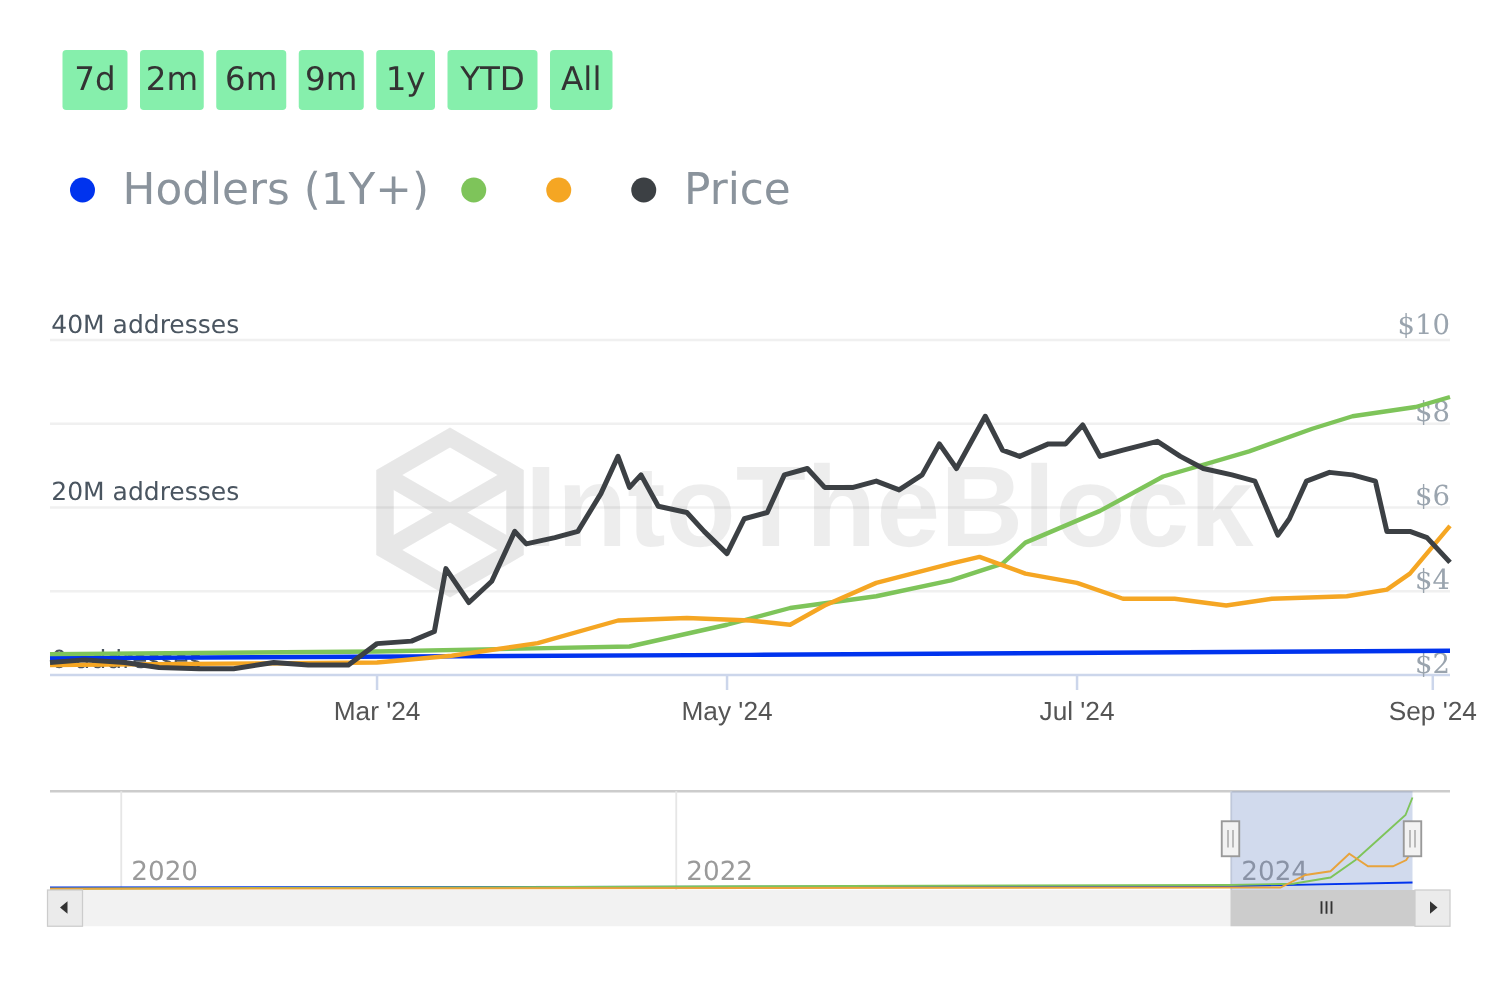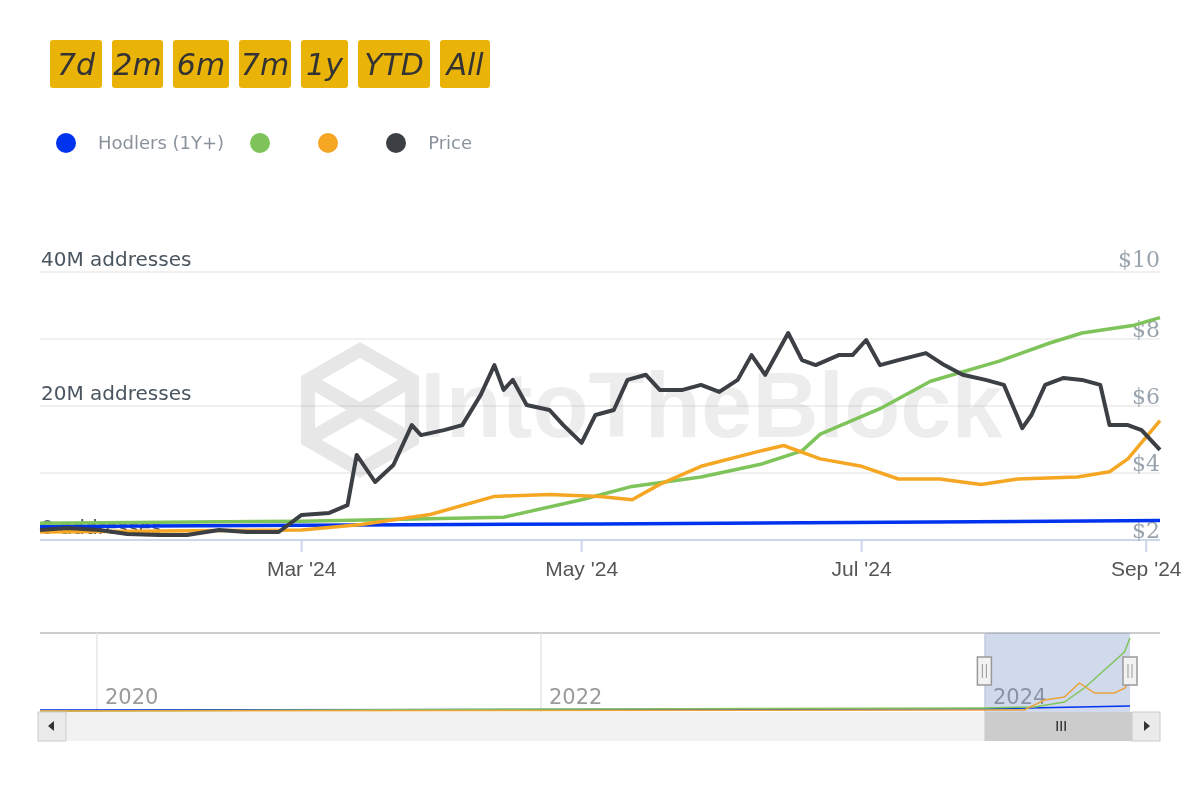--- a/index.html
+++ b/index.html
@@ -1,34 +1,34 @@
 <!DOCTYPE html>
 <html><head>
 <meta charset="utf-8">
 <style>
   html, body { margin: 0; padding: 0; background: #ffffff; }
   body { width: 1200px; height: 800px; position: relative; overflow: hidden; font-family: "DejaVu Sans", sans-serif; }
   .range-bar { position: absolute; left: 50px; top: 40px; display: flex; gap: 10px; }
-  .range-btn { height: 48px; padding: 0 12px; background: #eab308; border-radius: 3px; display: flex; align-items: center; justify-content: center; font-size: 30px; color: #333333; cursor: pointer; box-sizing: border-box; font-style: italic; }
+  .range-btn { height: 48px; padding: 0 12px; background: #86efac; border-radius: 3px; display: flex; align-items: center; justify-content: center; font-size: 26px; color: #333333; cursor: pointer; box-sizing: border-box; }
   .range-btn.w-7d { width: 52px; } .range-btn.w-1m { width: 51px; } .range-btn.w-3m { width: 56px; }
   .range-btn.w-6m { width: 52px; } .range-btn.w-1y { width: 47px; } .range-btn.w-ytd { width: 72px; }
   .range-btn.w-custom { width: 104px; } .range-btn.w-all { width: 50px; }
-  .legend { position: absolute; left: 52px; top: 132px; display: flex; align-items: center; font-size: 18px; color: #8a939c; }
+  .legend { position: absolute; left: 52px; top: 132px; display: flex; align-items: center; font-size: 35px; color: #8a939c; }
   .legend-item { display: flex; align-items: center; margin-right: 22px; cursor: pointer; }
   .legend-dot { width: 20px; height: 20px; border-radius: 50%; margin-right: 22px; margin-left: 4px; display: inline-block; }
   #chart { position: absolute; left: 0; top: 0; }
 </style>
 </head>
 <body>
 
 <div class="range-bar">
   <div class="range-btn w-7d">7d</div>
   <div class="range-btn w-1m">2m</div>
   <div class="range-btn w-3m">6m</div>
-  <div class="range-btn w-6m">7m</div>
+  <div class="range-btn w-6m">9m</div>
   <div class="range-btn w-1y">1y</div>
   <div class="range-btn w-ytd">YTD</div>
   <div class="range-btn w-all">All</div>
 </div>
 
 <div class="legend">
   <div class="legend-item">
     <span class="legend-dot" style="background:#0033ee"></span>
     <span>Hodlers (1Y+)</span>
   </div>

